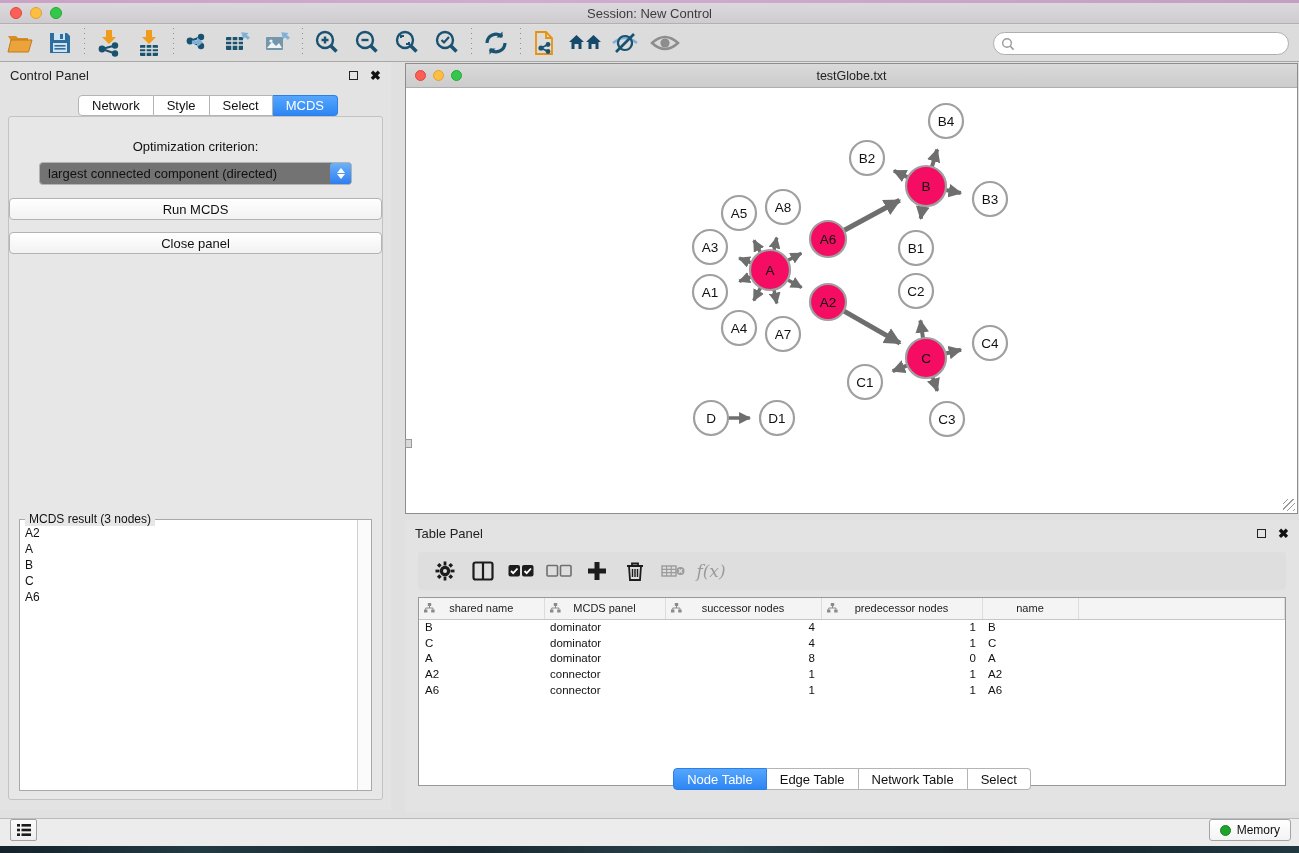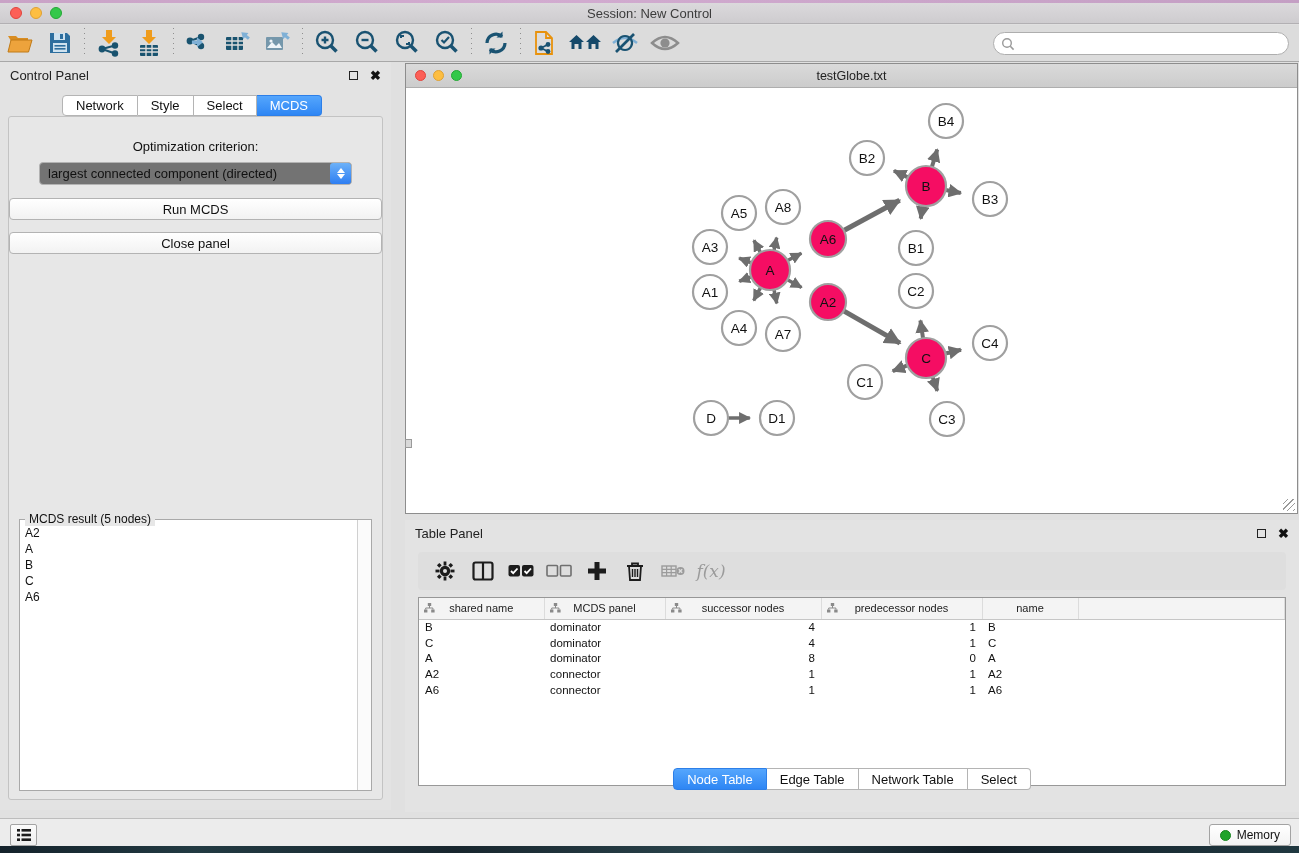--- a/index.html
+++ b/index.html
@@ -38,21 +38,21 @@
   .seg .tab:first-child { border-left:1px solid #b4b4b4; border-radius:4px 0 0 4px; }
   .seg .tab:last-child { border-radius:0 4px 4px 0; }
   .seg .tab.sel { background:linear-gradient(#55a6fd,#2e86f4); border-color:#2d7fe8; color:#fff; }
 
   
   .control-panel { position:absolute; left:0; top:62px; width:391px; height:748px; background:#e3e3e3; }
   .panel-head { height:26px; display:flex; align-items:center; font-size:13px; color:#222; padding:0 10px;text-align:center; }
   .panel-head .spacer{ flex:1; }
   .float-ico { width:9px; height:9px; border:1.5px solid #222; display:inline-block; margin-right:12px; cursor:pointer;}
   .close-ico { font-size:13px; font-weight:bold; color:#111; cursor:pointer; line-height:1; }
-  .cp-tabs { position:absolute; left:62px; top:33px; z-index:3; }
+  .cp-tabs { position:absolute; left:78px; top:33px; z-index:3; }
   .cp-inner { position:absolute; left:8px; top:54px; width:375px; height:684px;
     background:#e7e7e7; border:1px solid #c3c3c3; border-radius:3px; }
   .opt-label { text-align:center; margin-top:22px; font-size:13px; color:#111; }
   .dropdown { position:relative; margin:8px auto 0; width:313px; height:23px; background:#737373;
     border:1px solid #b3b3b3; border-radius:4px; font-size:13px; color:#111;
     display:flex; align-items:center; padding-left:8px; cursor:pointer; }
   .dd-stepper { position:absolute; right:0px; top:0px; width:21px; height:21px; border-radius:3px;
     background:linear-gradient(#6cb1f8,#2e7ef2); display:flex; flex-direction:column;
     align-items:center; justify-content:center; gap:1px; }
   .dd-stepper i { width:0; height:0; border-left:4px solid transparent; border-right:4px solid transparent; display:block;}
@@ -98,21 +98,21 @@
   table.grid th { height:21px; background:#f4f4f4; border-bottom:1px solid #c6c6c6; border-right:1px solid #dcdcdc;
     font-size:11px; font-weight:normal; color:#222; position:relative; text-align:center; }
   table.grid th .hier { position:absolute; left:5px; top:5px; }
   table.grid td { height:15.7px; font-size:11.5px; color:#111; padding:0 6px; white-space:nowrap; overflow:hidden;}
   td.num { text-align:right; padding-right:52px; }
   .tp-tabs { position:absolute; left:0; right:0; bottom:22px; display:flex; justify-content:center; }
   .tp-tabs .tab { font-size:13px; height:22px; line-height:21px; }
 
   
   .statusbar { position:absolute; left:0; top:818px; width:1299px; height:28px; background:#ececec;
-    border-top:1px solid #bcbcbc; display:flex; align-items:flex-end; }
+    border-top:1px solid #bcbcbc; display:flex; align-items:flex-start; }
   .sb-btn { margin-left:10px; width:27px; height:22px; background:linear-gradient(#fbfbfb,#eee);
     border:1px solid #a3a3a3; border-radius:2px; display:flex; align-items:center; justify-content:center; cursor:pointer;}
   .mem-btn { margin-left:auto; margin-right:8px; height:22px; padding:0 10px; background:linear-gradient(#fff,#f3f3f3);
     border:1px solid #a3a3a3; border-radius:3px; font-size:12px; color:#111;
     display:flex; align-items:center; gap:6px; cursor:pointer; }
   .mem-dot { width:11px; height:11px; border-radius:50%; background:#1fa32b; border:1px solid #17851f;}
   .wall-bottom { position:absolute; left:0; top:846px; width:1299px; height:7px;
     background:linear-gradient(90deg,#14222b,#223a42 15%,#18262e 35%,#2a444c 55%,#131f27 75%,#203840); }
 </style>
 </head>
@@ -298,21 +298,21 @@
       <span class="dd-stepper">
           <i class="up"></i>
           <i class="down"></i>
         </span>
     </div>
     <div class="cp-buttons">
       <button class="mac-btn">Run MCDS</button>
       <button class="mac-btn">Close panel</button>
     </div>
     <div class="group-box">
-      <span class="group-box-label">MCDS result (5 nodes)</span>
+      <span class="group-box-label">MCDS result (3 nodes)</span>
       <div class="mcds-list" id="mcds-list">
           <div>A2</div>
           <div>A</div>
           <div>B</div>
           <div>C</div>
           <div>A6</div>
         </div>
       <div class="list-scroll"></div>
     </div>
   </div>

